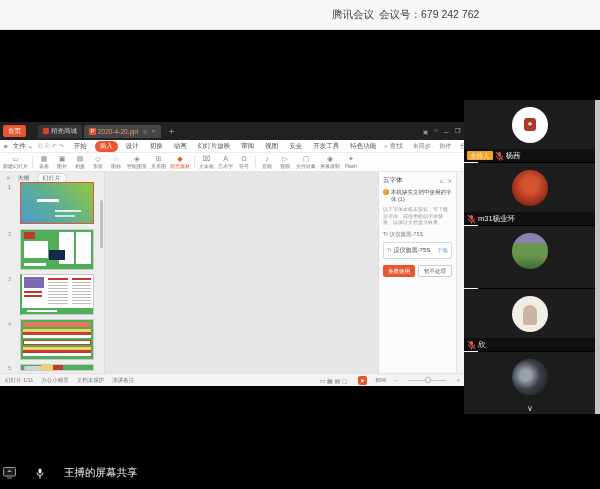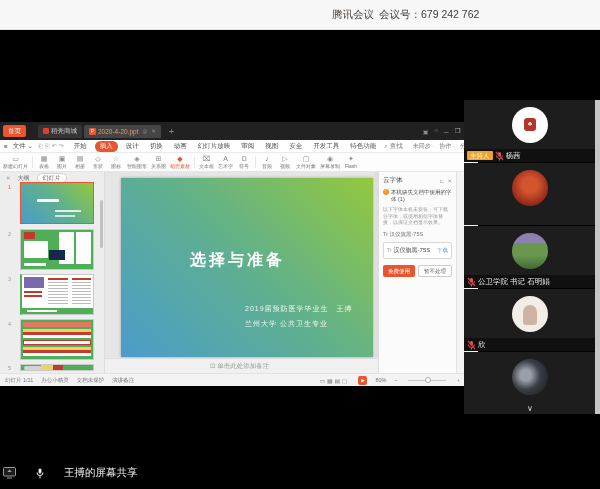--- a/index.html
+++ b/index.html
@@ -292,31 +292,20 @@
         <i style="left:2px;top:9px;width:68px;height:9px;background:repeating-linear-gradient(#f0d264 0 3px,#c23b2e 3px 6px,#fff 6px 9px);"></i>
         <i style="left:2px;top:20px;width:68px;height:5px;background:#fff;border:1px solid #c23b2e;box-sizing:border-box;"></i>
         <i style="left:2px;top:27px;width:68px;height:9px;background:repeating-linear-gradient(#f0d264 0 3px,#c23b2e 3px 6px,#fff 6px 9px);"></i>
       </div>
       <span class="num" style="top:193px;">5</span>
       <div class="thumb t5" style="top:192px;height:7px;"></div>
       <div class="tscroll"></div>
       <div class="tp-pill"></div>
     </div>
 
-    <div class="canvas">
-      <div class="slide">
-        <div class="s-title">选择与准备</div>
-        <div class="s-sub" style="left:124px;top:126px;">2019届预防医学毕业生　王搏</div>
-        <div class="s-sub" style="left:124px;top:141px;">兰州大学 公共卫生专业</div>
-      </div>
-      <div class="cscroll"></div>
-      <div class="notes">
-        <span class="nt"><span>⊡</span> <span>单击此处添加备注</span></span>
-      </div>
-    </div>
 
     <div class="tpane">
       <div class="hd">
         <span>云字体</span>
         <span class="sp"></span>
         <span class="hic">⊏</span>
         <span class="hic">✕</span>
       </div>
       <div class="notice">
         <span class="warn">!</span>
@@ -375,32 +364,32 @@
         <rect x="3" y="1" width="3" height="4.5" rx="1.5" fill="#e05b5b"></rect>
         <path d="M1.5 4.5a3 3 0 0 0 6 0" fill="none" stroke="#e05b5b" stroke-width="1"></path>
         <line x1="4.5" y1="7.5" x2="4.5" y2="9.5" stroke="#e05b5b" stroke-width="1"></line>
         <line x1="1" y1="1" x2="8" y2="9" stroke="#c44" stroke-width="1.2"></line>
       </svg>
     <span class="pname">杨茜</span>
   </div>
 </div>
 <div class="abs tile" style="top:163px;">
   <div class="avatar av2"></div>
-</div>
-<div class="abs tile" style="top:226px;">
-  <div class="avatar av3"></div>
   <div class="lbar">
     <svg width="9" height="10" viewBox="0 0 9 10">
         <rect x="3" y="1" width="3" height="4.5" rx="1.5" fill="#e05b5b"></rect>
         <path d="M1.5 4.5a3 3 0 0 0 6 0" fill="none" stroke="#e05b5b" stroke-width="1"></path>
         <line x1="4.5" y1="7.5" x2="4.5" y2="9.5" stroke="#e05b5b" stroke-width="1"></line>
         <line x1="1" y1="1" x2="8" y2="9" stroke="#c44" stroke-width="1.2"></line>
       </svg>
-    <span class="pname">公卫学院 书记 石明娟</span>
-  </div>
+    <span class="pname">m31杨业环</span>
+  </div>
+</div>
+<div class="abs tile" style="top:226px;">
+  <div class="avatar av3"></div>
 </div>
 <div class="abs tile" style="top:289px;">
   <div class="avatar av4">
       <i class="figure"></i>
     </div>
   <div class="lbar">
     <svg width="9" height="10" viewBox="0 0 9 10">
         <rect x="3" y="1" width="3" height="4.5" rx="1.5" fill="#e05b5b"></rect>
         <path d="M1.5 4.5a3 3 0 0 0 6 0" fill="none" stroke="#e05b5b" stroke-width="1"></path>
         <line x1="4.5" y1="7.5" x2="4.5" y2="9.5" stroke="#e05b5b" stroke-width="1"></line>

